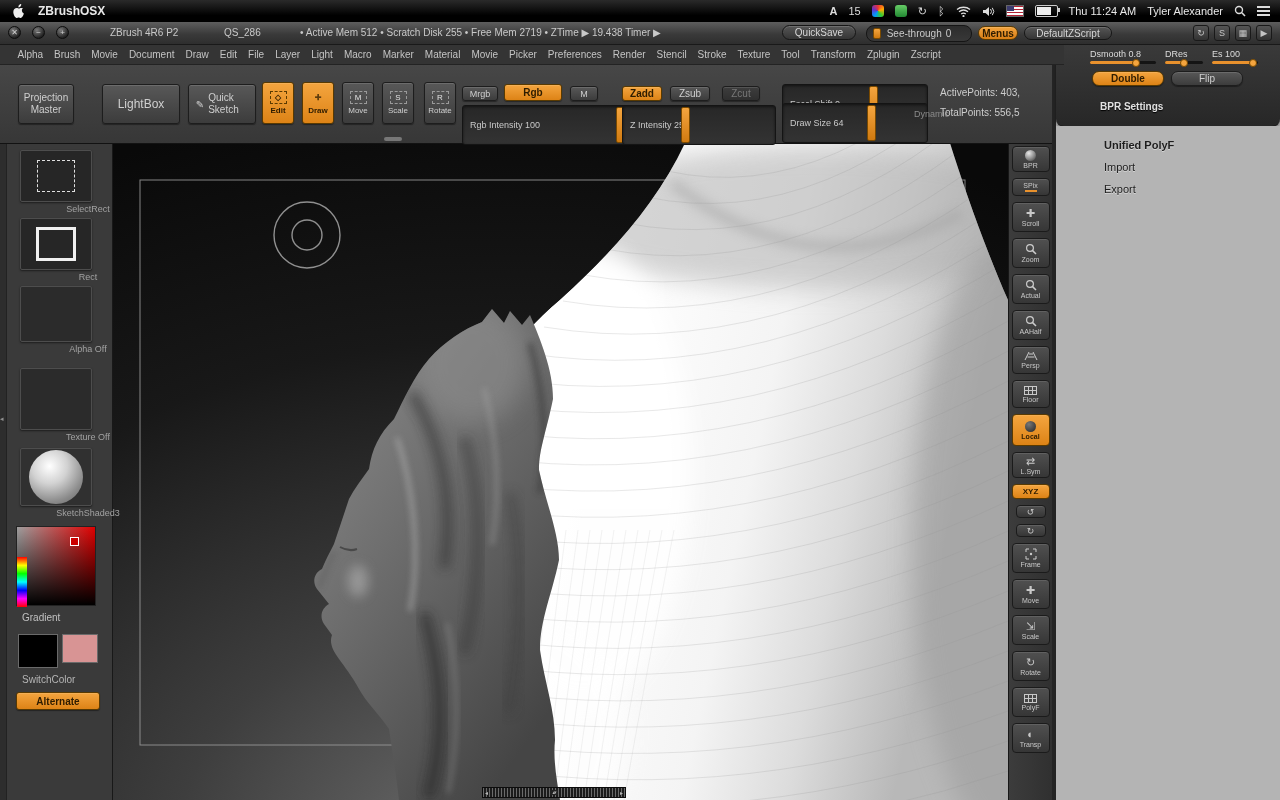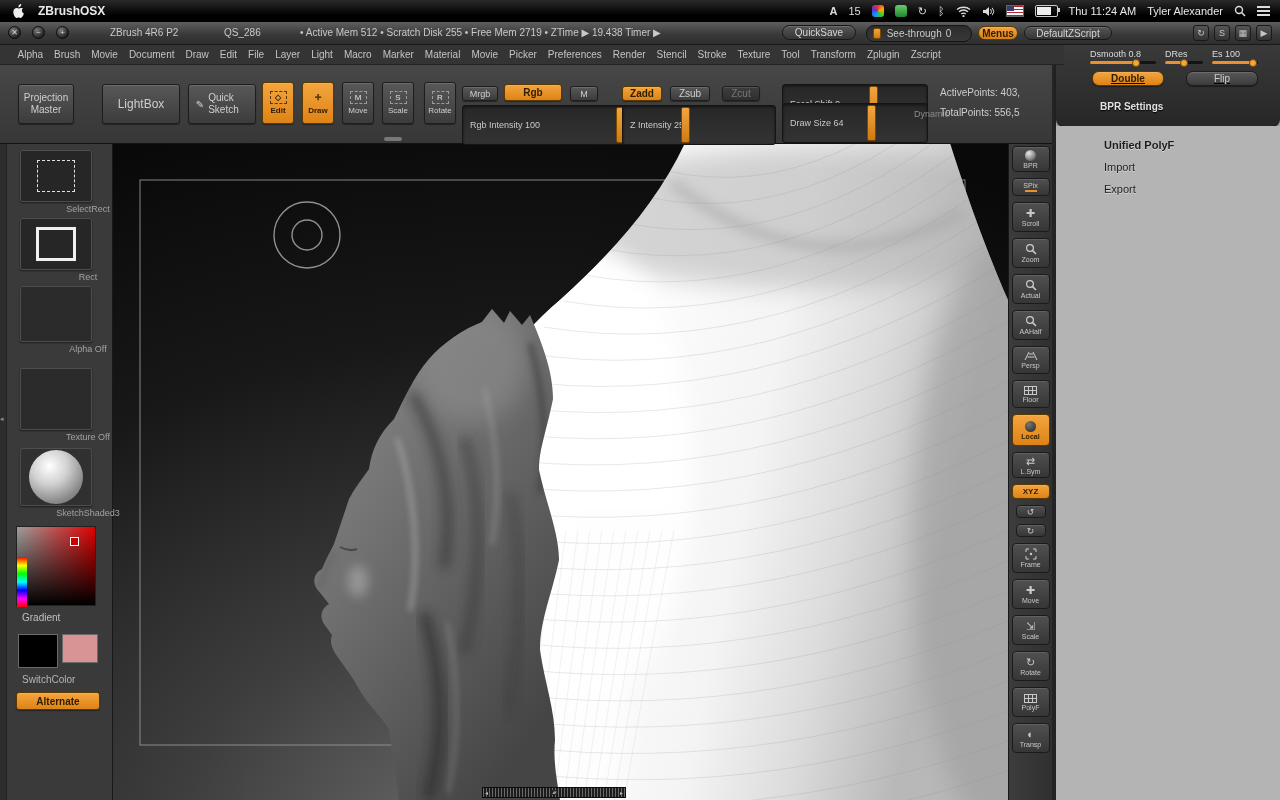--- a/index.html
+++ b/index.html
@@ -133,21 +133,21 @@
     border-left:4px solid #242424;box-sizing:border-box;z-index:20;background:#b4b4b4;}
   .rt-dark{position:absolute;left:0;top:0;width:224px;height:82px;
     background:linear-gradient(#3a3a3a,#272727);border-bottom:1px solid #141414;
     border-radius:0 0 8px 8px;box-shadow:0 2px 3px rgba(0,0,0,.35);}
   .rt-sliders{display:flex;gap:9px;padding:5px 0 0 34px;}
   .mini-slider{display:flex;flex-direction:column;gap:2px;font-size:9px;color:#dcdcdc;white-space:nowrap;}
   .mini-slider .trk{position:relative;height:3px;background:#141414;border-radius:2px;}
   .mini-slider .trk i{position:absolute;left:0;top:0;bottom:0;background:#e8912d;border-radius:2px;}
   .mini-slider .trk b{position:absolute;top:-2px;width:6px;height:6px;border-radius:50%;
     background:#f4a53f;border:1px solid #7a4a00;}
-  .rt-buttons{display:flex;gap:22px;padding:7px 0 0 36px;text-decoration:underline;}
+  .rt-buttons{display:flex;gap:7px;padding:7px 0 0 36px;}
   .rt-btn{position:static;width:72px;height:15px;border-radius:7px;font-size:10px;}
   .rt-header{padding:15px 0 0 44px;font-size:10px;font-weight:bold;color:#e2e2e2;text-shadow:0 1px 1px #000;}
   .rt-light{position:absolute;left:0;top:82px;width:224px;bottom:0;background:#b4b4b4;}
   .rt-item{padding-left:48px;font-size:11px;color:#1d1d1d;text-shadow:0 1px 0 rgba(255,255,255,.45);}
   .rt-item.bold{font-weight:bold;margin-top:13px;}
   .rt-item + .rt-item{margin-top:10px;}
 </style>
 </head>
 <body>
 

